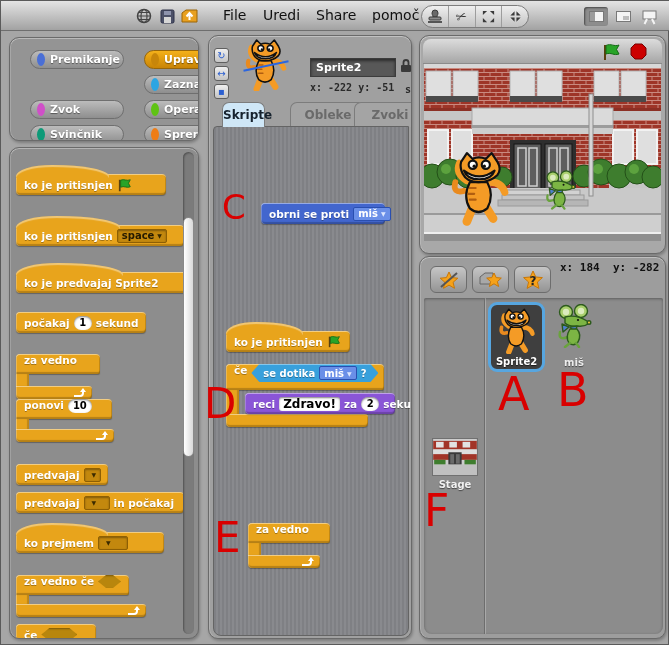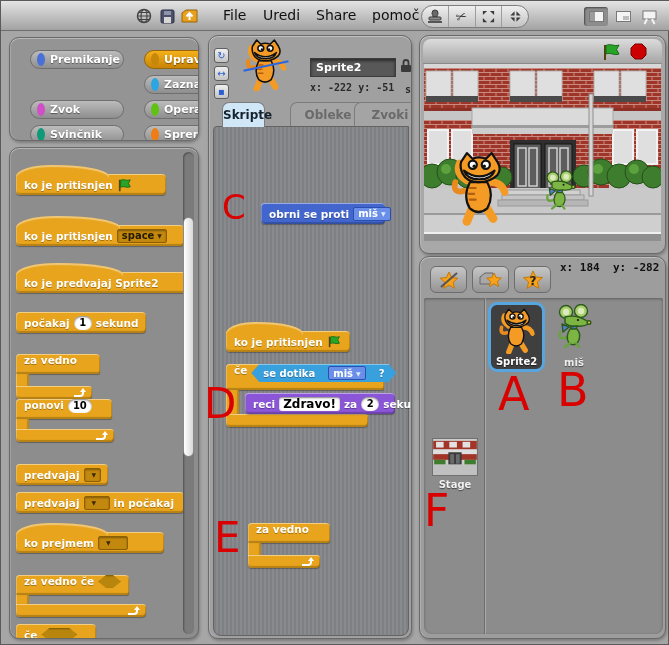--- a/index.html
+++ b/index.html
@@ -66,21 +66,21 @@
           line-height:14px; padding:0 5px; font-size:10px; text-align:center; box-shadow:inset 0 1px 2px rgba(0,0,0,.5); }
   .txtin { background:#fff; color:#000; text-shadow:none; border-radius:3px; height:14px; line-height:14px;
            padding:0 4px; font-size:12px; box-shadow:inset 0 1px 2px rgba(0,0,0,.5); }
   .dd { height:14px; padding:0 4px; font-size:10px; border-radius:2px; display:inline-flex; align-items:center; text-shadow:none; }
   .dd::after { content:"▼"; font-size:6px; margin-left:3px; }
   .dd.gold { background:#c3880e; color:#241a00; border:1px solid #8d5f04; box-shadow:inset 0 1px 2px rgba(0,0,0,.35); }
   .dd.gold::after { color:#3a2a00; }
   .dd.bluedd { background:#6a8fe8; color:#fff; border:1px solid #2a4fb0; }
   .dd.bluedd::after { color:#dce6ff; }
   .hex { clip-path:polygon(8px 0,calc(100% - 8px) 0,100% 50%,calc(100% - 8px) 100%,8px 100%,0 50%); }
-  .sense { background:#38A0DC; display:inline-flex; align-items:center; gap:13px; padding:0 12px; height:18px;
+  .sense { background:#38A0DC; display:inline-flex; align-items:center; gap:4px; padding:0 12px; height:18px;
            font-size:10px; font-weight:bold; color:#fff; box-shadow:inset 0 1px 0 rgba(255,255,255,.4); }
   .hexslot { background:#b8860d; width:36px; height:13px; box-shadow:inset 0 1px 2px rgba(0,0,0,.35); }
 
   
   #midpanel { left:207px; top:34px; width:204px; height:604px; overflow:hidden; background:#a0a0a0; }
   .rotbtn { position:absolute; left:5px; width:15px; height:15px; background:linear-gradient(#efefef,#c4c4c4);
             border:1px solid #5f5f5f; border-radius:3px; color:#2b5fd0; font-size:10px; line-height:13px; text-align:center; }
   .namefield { position:absolute; left:101px; top:22px; width:86px; height:19px; background:#585858;
                border:1px solid #3c3c3c; box-shadow:inset 0 2px 3px rgba(0,0,0,.5); color:#fff;
                font-size:11px; font-weight:bold; line-height:18px; padding:0 5px; }

